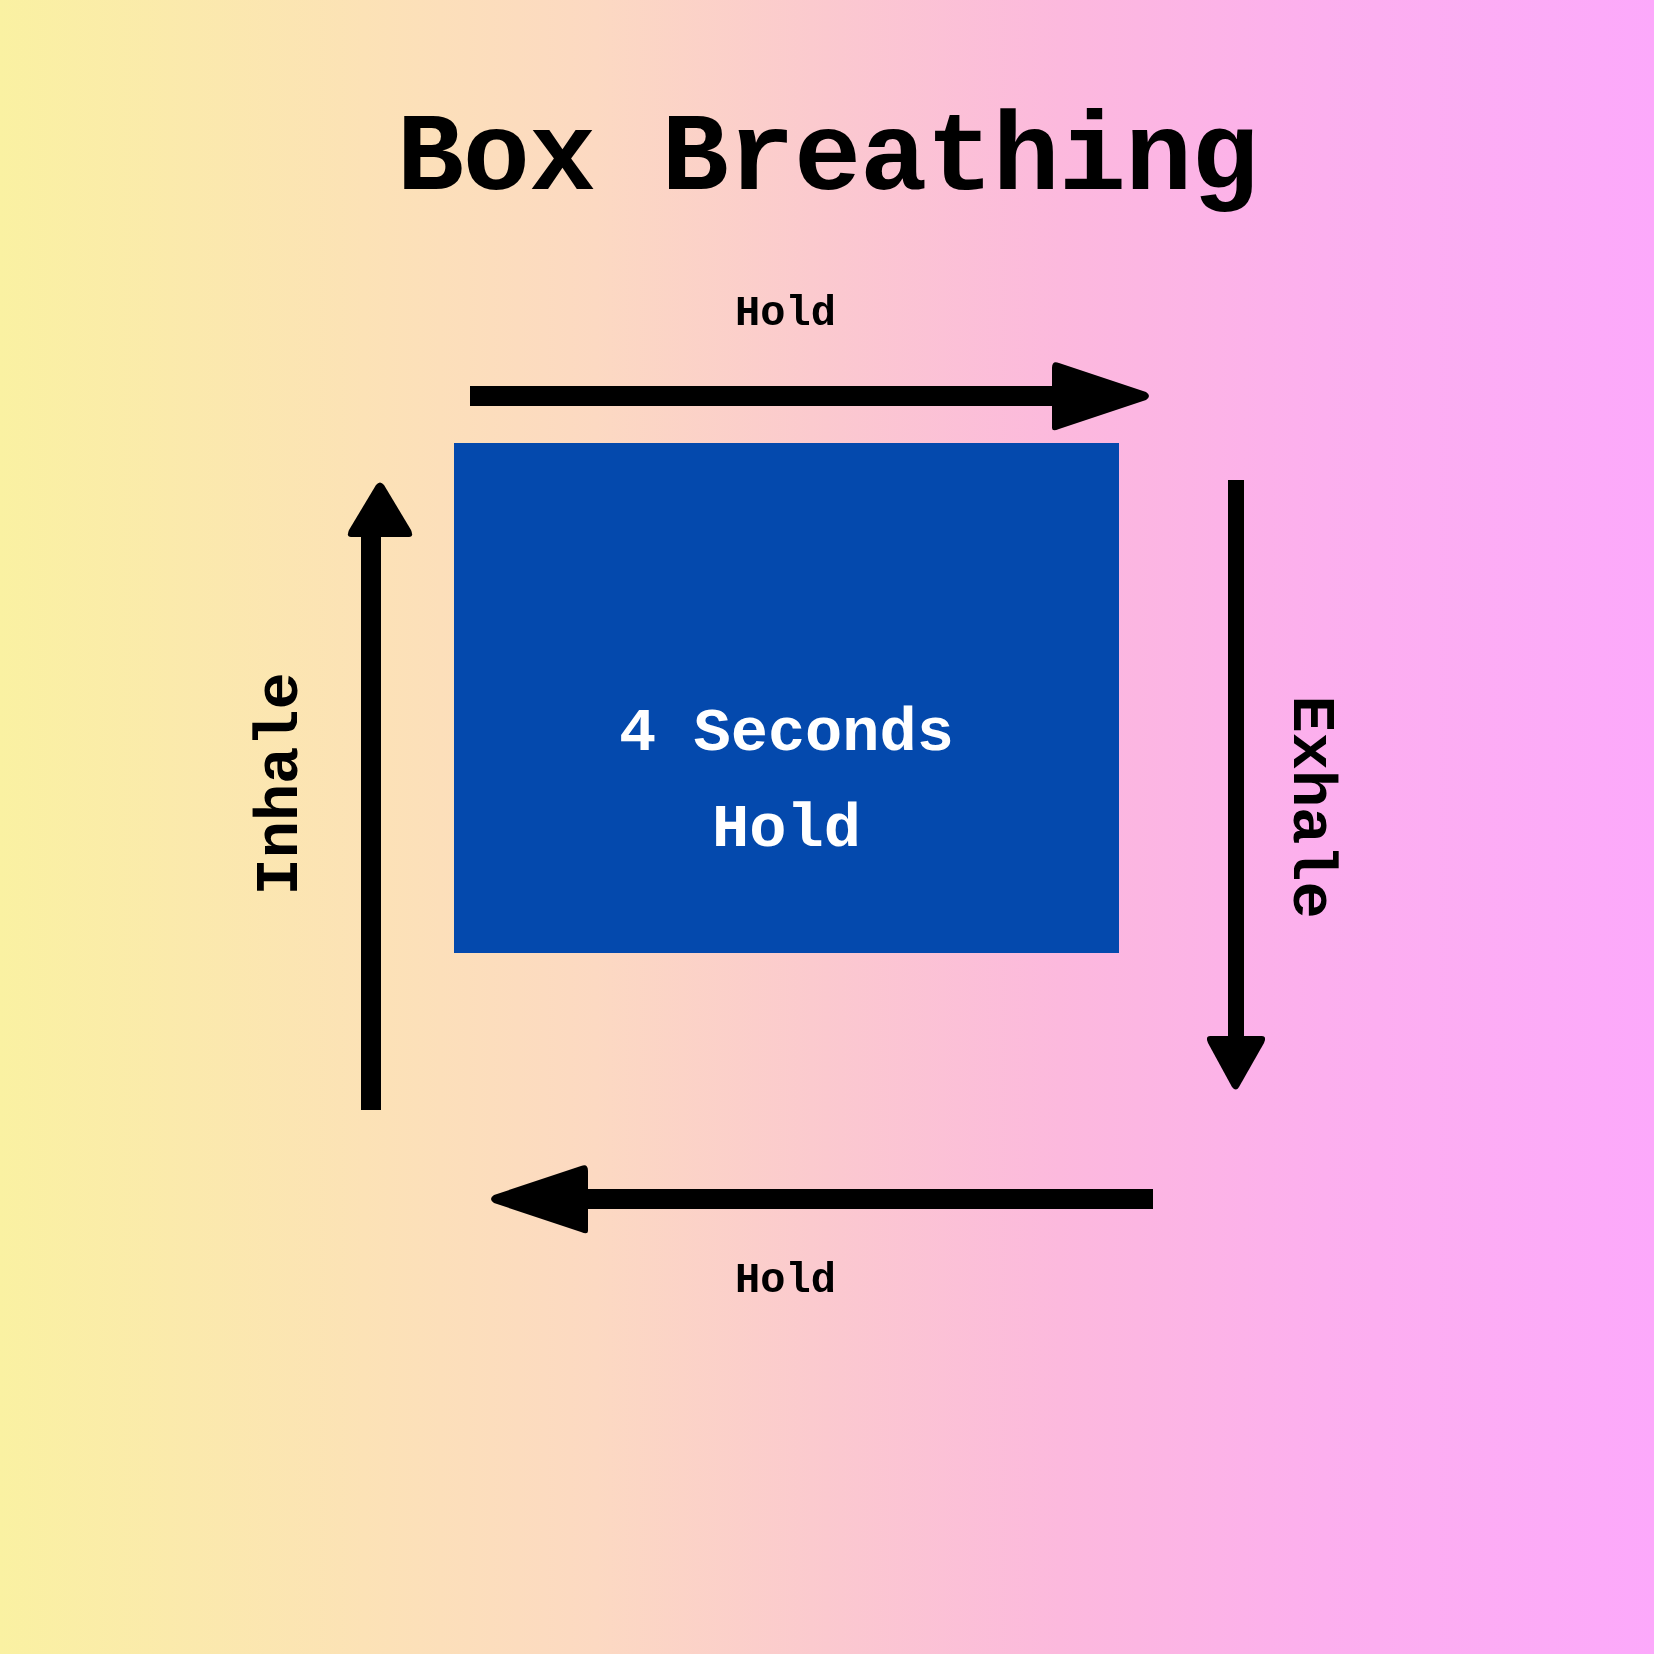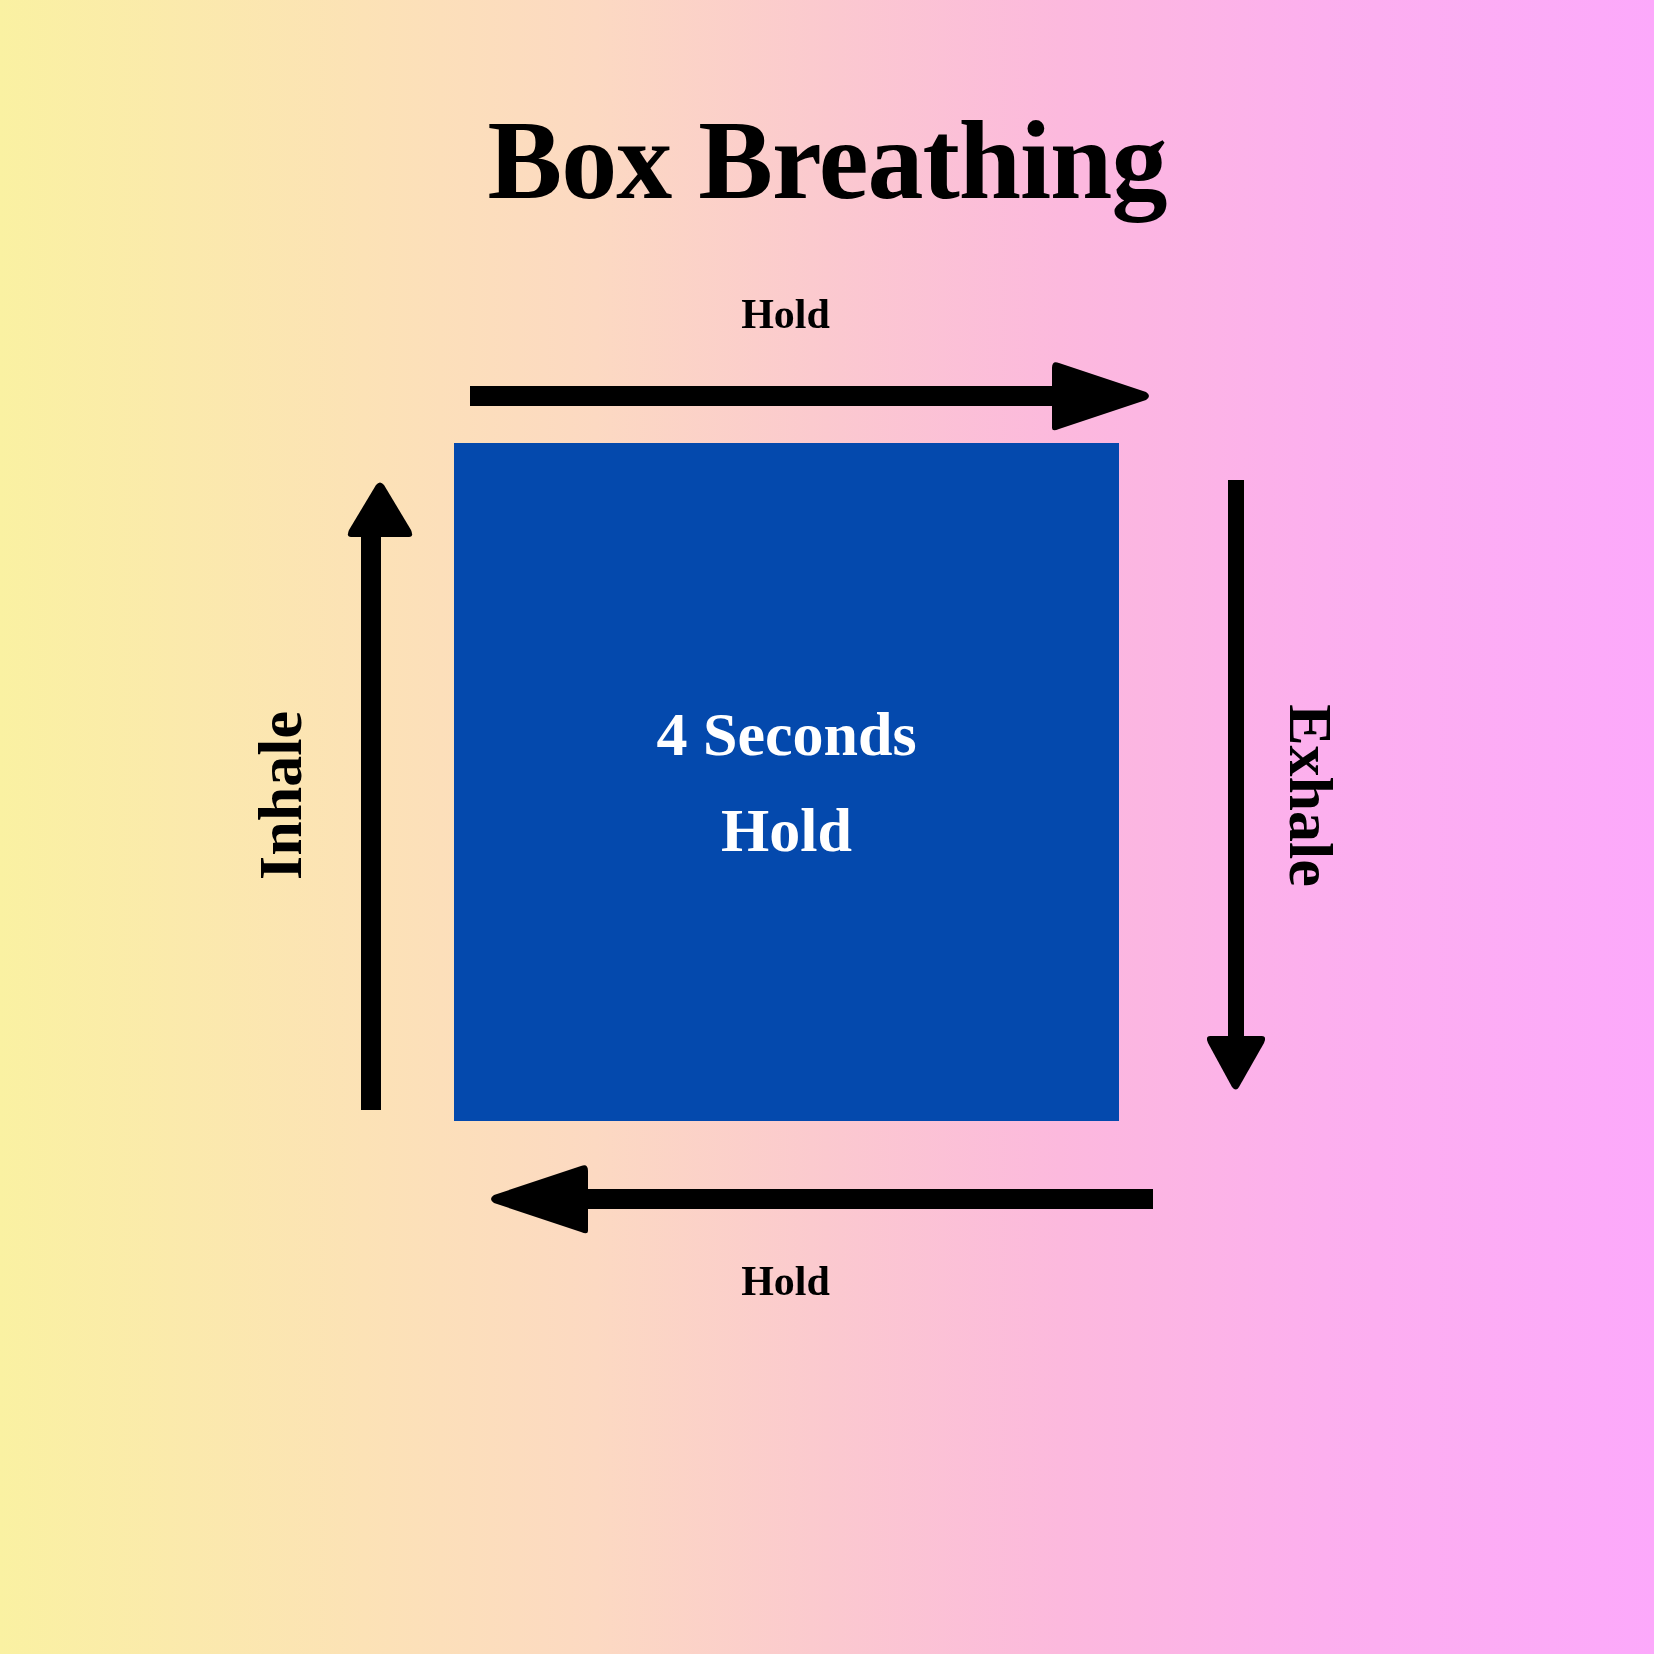--- a/index.html
+++ b/index.html
@@ -13,21 +13,21 @@
     height: 1654px;
     overflow: hidden;
     background: linear-gradient(90deg,
       #faf1a2 0%,
       #fce2b6 22%,
       #fcd9c2 36%,
       #fbc9cf 50%,
       #fcb9dd 64%,
       #fcafee 80%,
       #fca9fb 100%);
-    font-family: Liberation Serif, serif;
+    font-family: Liberation Mono, monospace;
   }
 
   
   #title {
     position: absolute;
     left: 0;
     top: 104px;
     width: 1654px;
     text-align: center;
     font-size: 112px;
@@ -36,21 +36,21 @@
     color: #000000;
     letter-spacing: -1px;
   }
 
   
   #blue-box {
     position: absolute;
     left: 454px;
     top: 443px;
     width: 665px;
-    height: 678px;
+    height: 510px;
     background: #0449ad;
   }
   #box-caption {
     position: absolute;
     left: 0;
     top: 0;
     width: 665px;
     height: 678px;
     display: flex;
     flex-direction: column;

